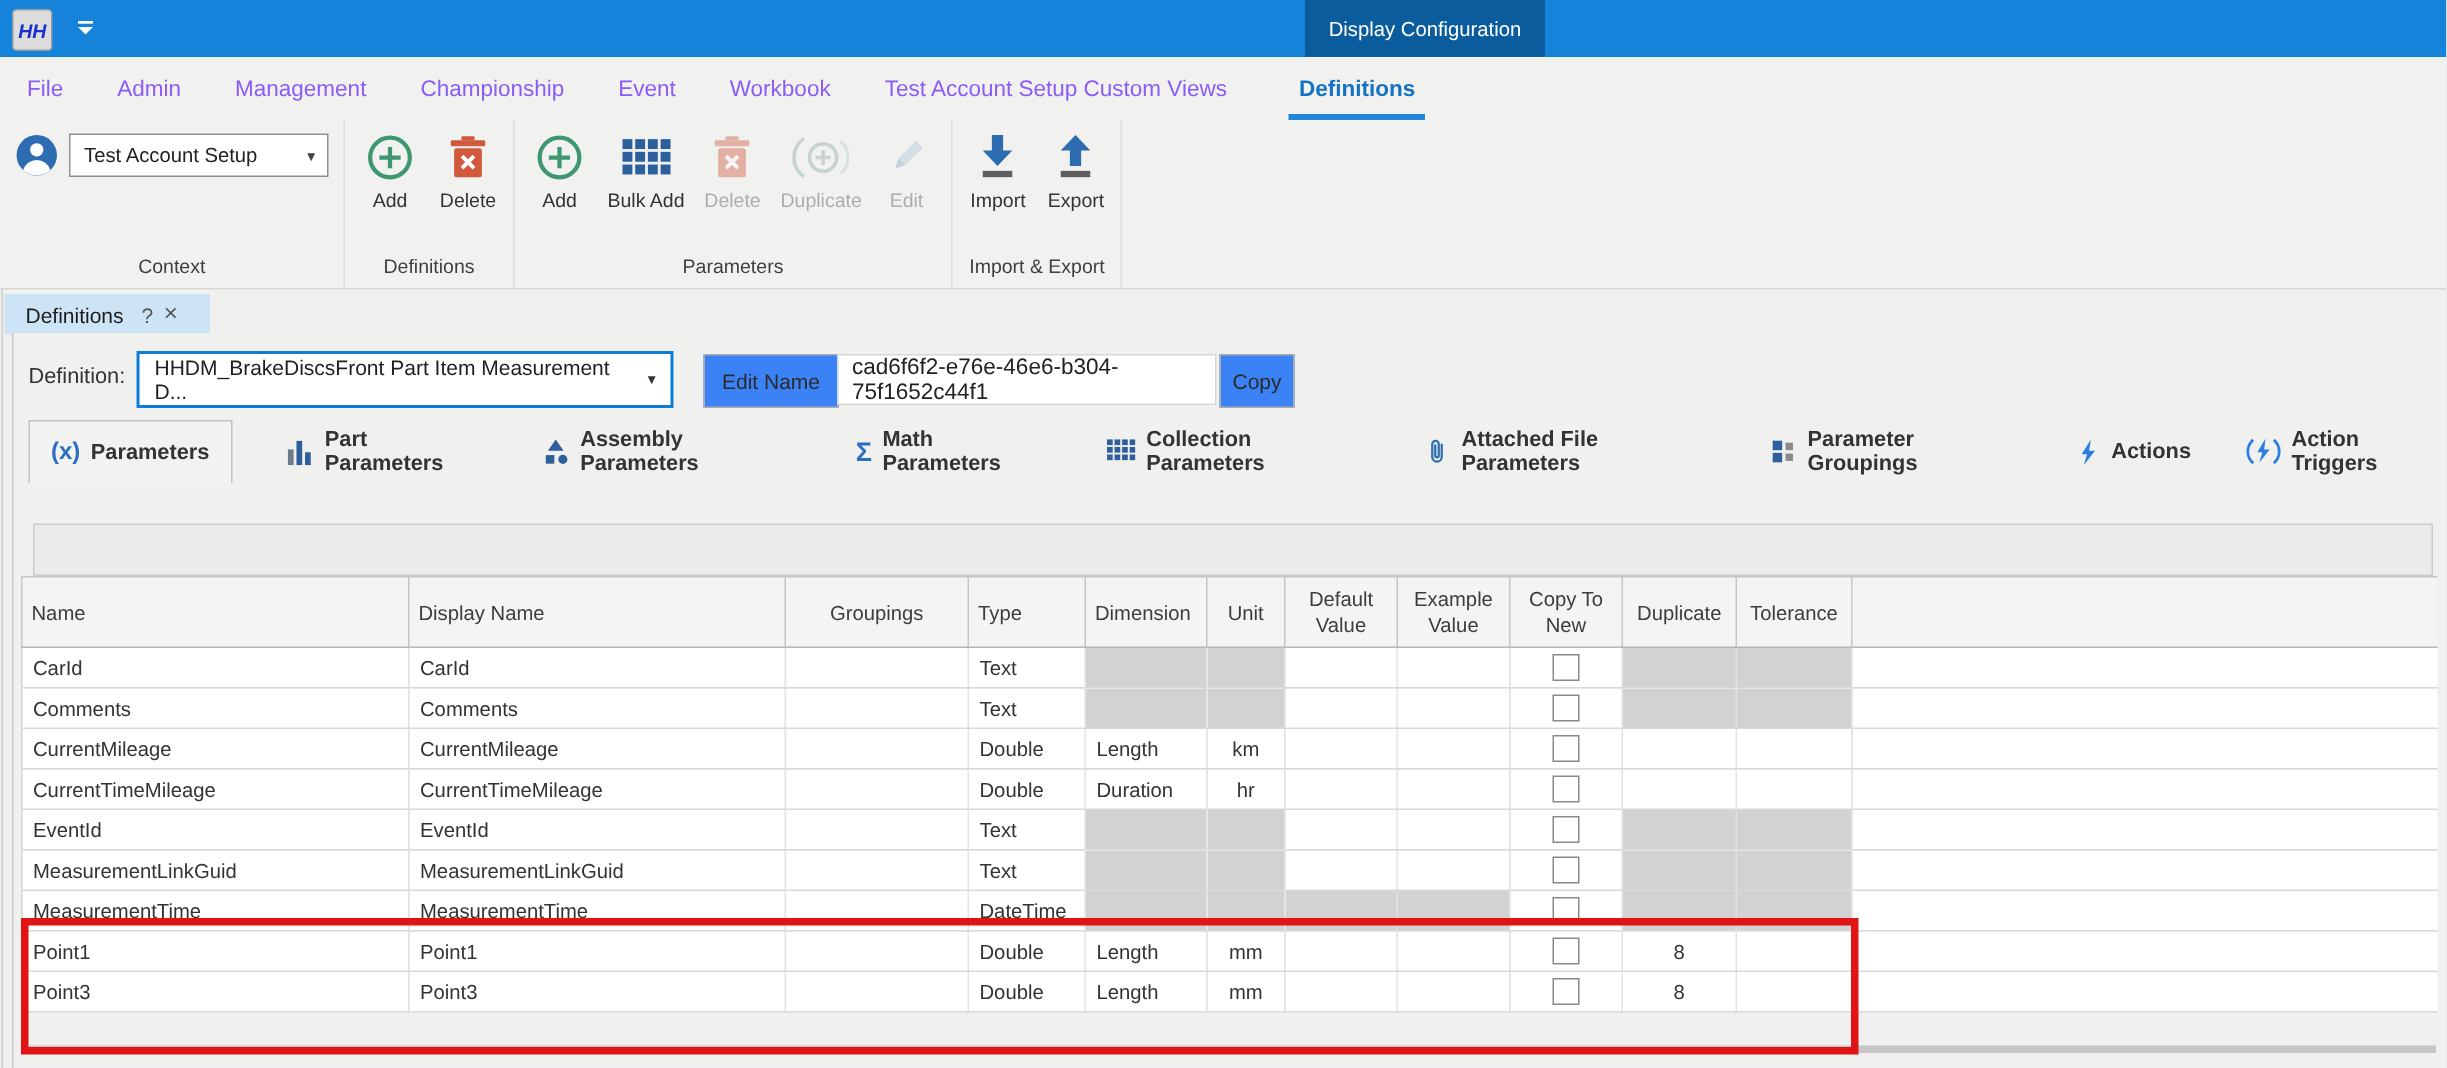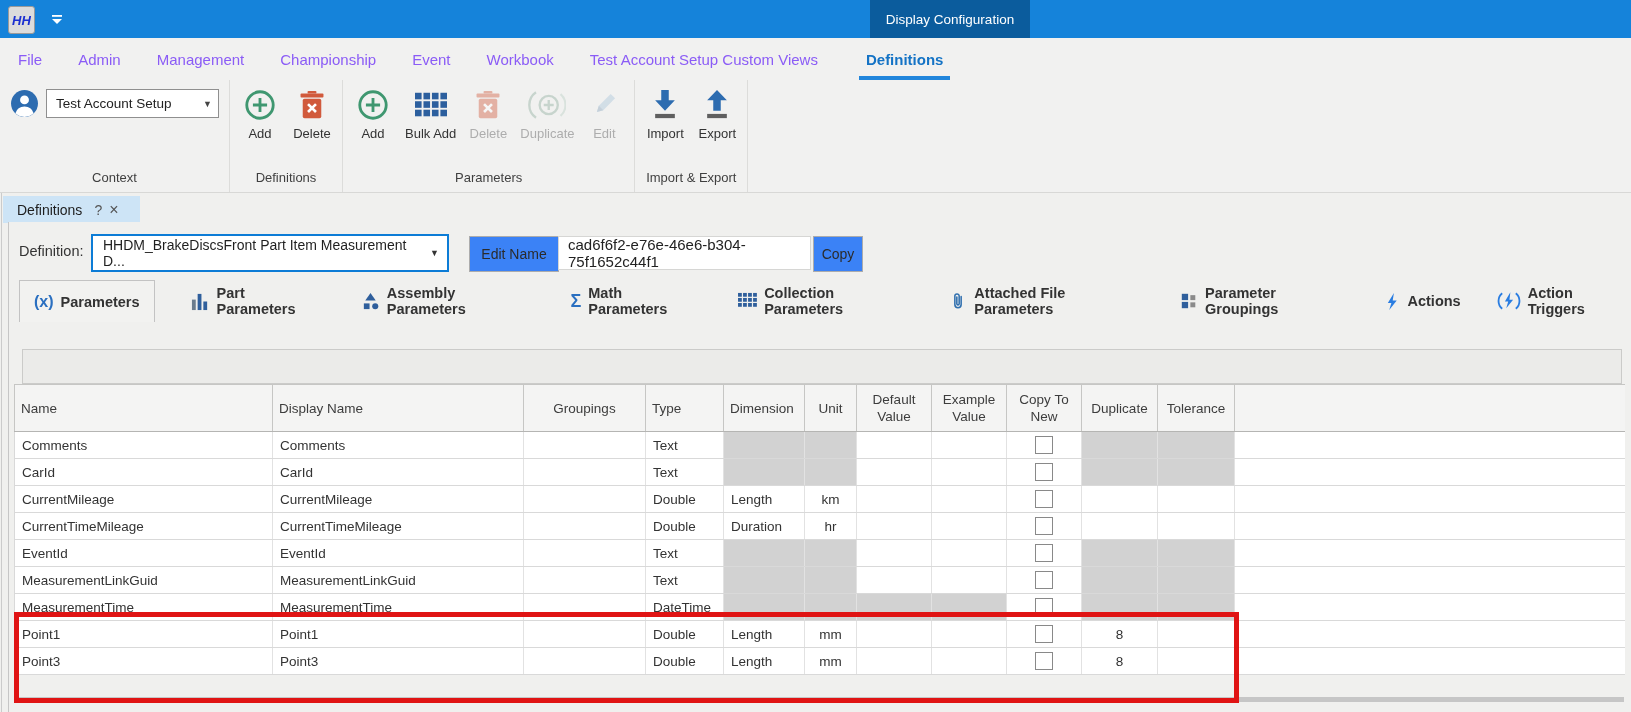--- a/index.html
+++ b/index.html
@@ -400,38 +400,38 @@
               <th class="ac">Default Value</th>
               <th class="ac">Example Value</th>
               <th class="ac">Copy To New</th>
               <th class="ac">Duplicate</th>
               <th class="ac">Tolerance</th>
               <th class="al filler"></th>
             </tr>
           </thead>
           <tbody>
             <tr>
+              <td class="al">CarId</td>
+              <td class="al">CarId</td>
+              <td class="ac"></td>
+              <td class="al">Text</td>
+              <td class="al gray"></td>
+              <td class="ac gray"></td>
+              <td class="ac"></td>
+              <td class="ac"></td>
+              <td class="ac">
+                <div class="cb"></div>
+              </td>
+              <td class="ac gray"></td>
+              <td class="ac gray"></td>
+              <td class="al filler"></td>
+            </tr>
+            <tr>
               <td class="al">Comments</td>
               <td class="al">Comments</td>
-              <td class="ac"></td>
-              <td class="al">Text</td>
-              <td class="al gray"></td>
-              <td class="ac gray"></td>
-              <td class="ac"></td>
-              <td class="ac"></td>
-              <td class="ac">
-                <div class="cb"></div>
-              </td>
-              <td class="ac gray"></td>
-              <td class="ac gray"></td>
-              <td class="al filler"></td>
-            </tr>
-            <tr>
-              <td class="al">CarId</td>
-              <td class="al">CarId</td>
               <td class="ac"></td>
               <td class="al">Text</td>
               <td class="al gray"></td>
               <td class="ac gray"></td>
               <td class="ac"></td>
               <td class="ac"></td>
               <td class="ac">
                 <div class="cb"></div>
               </td>
               <td class="ac gray"></td>

